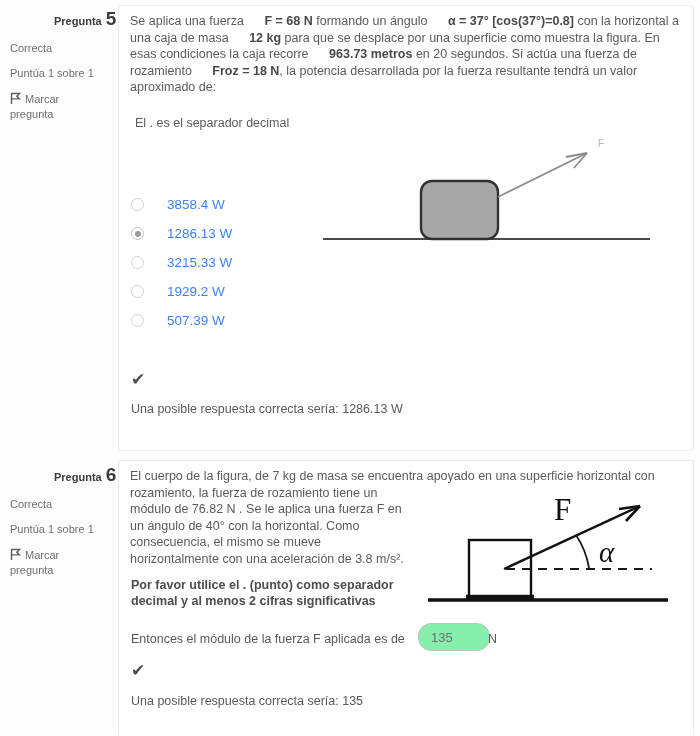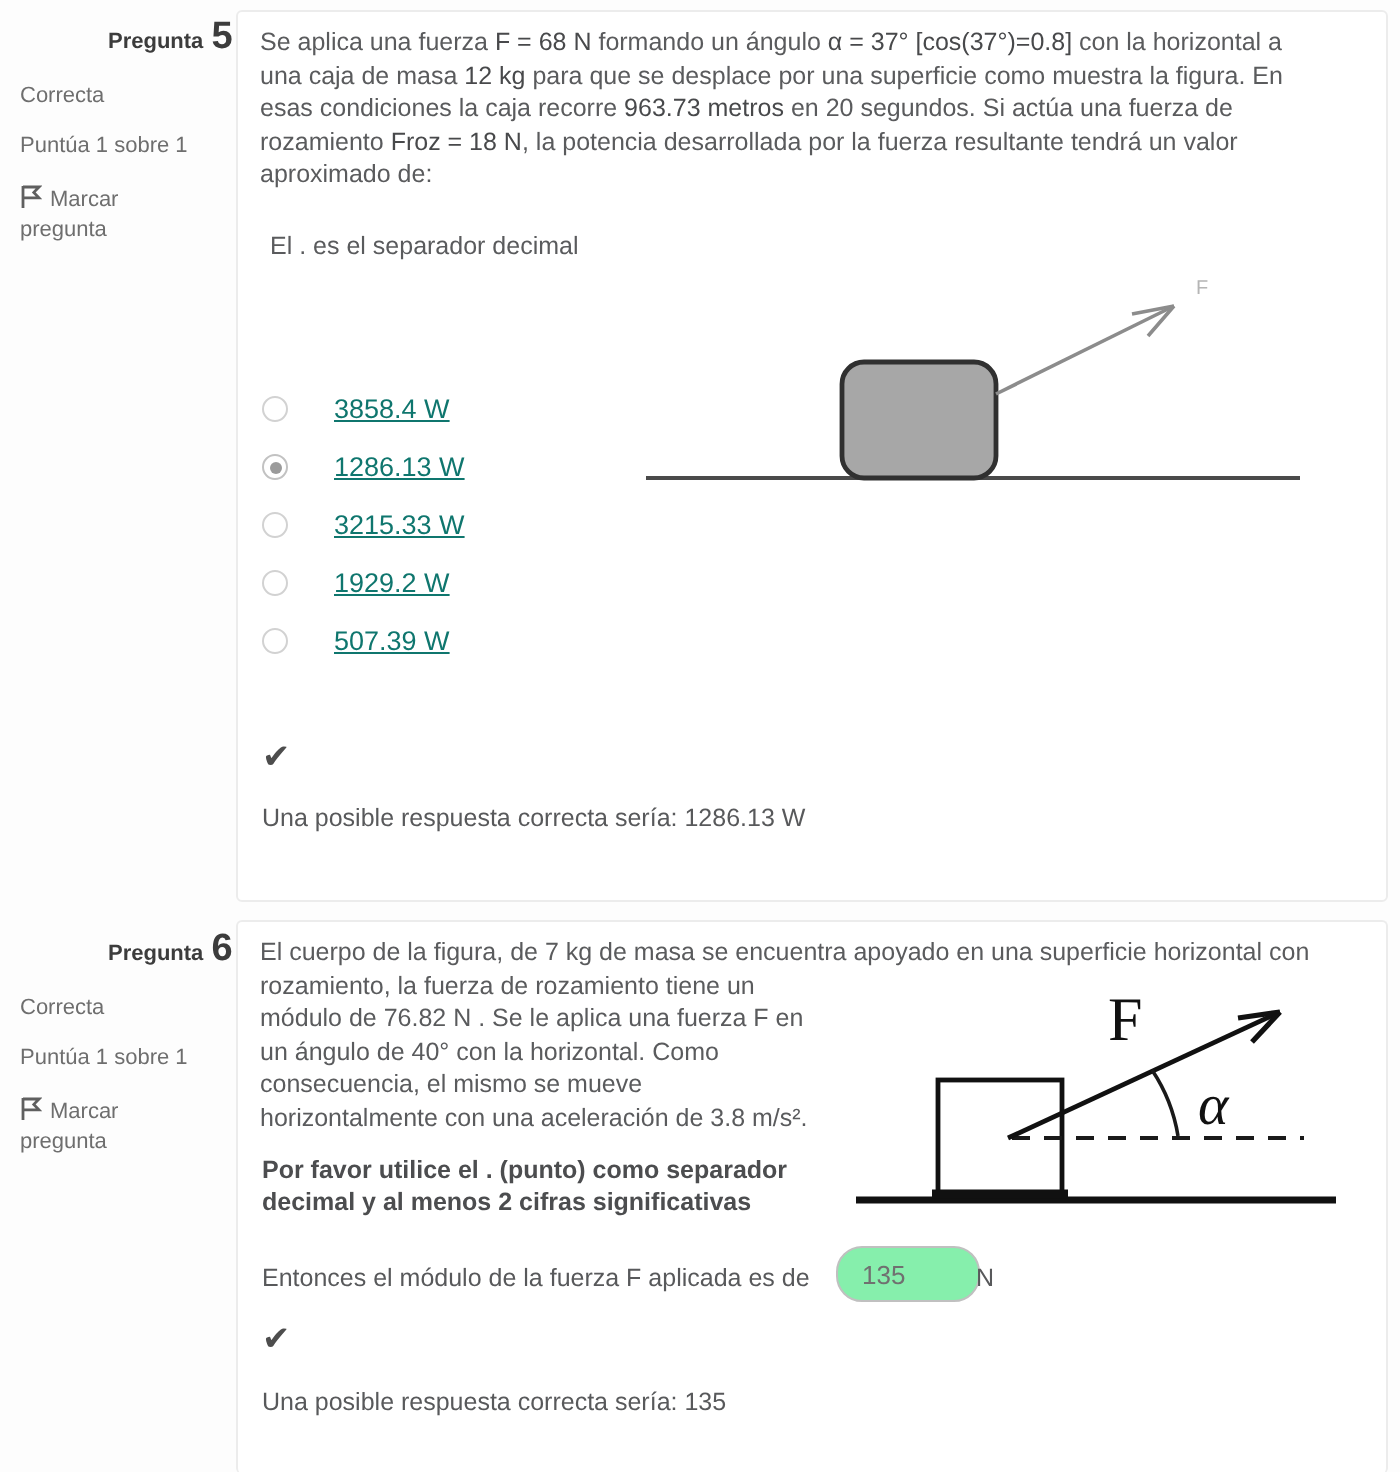--- a/index.html
+++ b/index.html
@@ -12,30 +12,30 @@
   .qlabel{font-size:11px;font-weight:bold;}
   .qnum{font-size:19px;font-weight:600;margin-left:4px;}
   .qmeta{font-size:11px;color:#6e6e6e;margin-top:11px;line-height:14px;}
   .qflag{font-size:11px;color:#6e6e6e;margin-top:12px;width:72px;line-height:15px;cursor:pointer;}
   .qflag svg{vertical-align:-2px;margin-right:4px;}
   
   .qcontent{position:absolute;left:118px;width:574px;background:#ffffff;
             border:1px solid #ececec;border-radius:3px;}
   .qtext{position:absolute;left:11px;top:7px;width:556px;font-size:12.5px;
          line-height:16.6px;white-space:pre-line;}
-  .qtext .b{font-weight:normal;color:#48494b;}
+  .qtext .b{font-weight:bold;color:#48494b;margin-left:17px;}
   .qnote{position:absolute;left:16px;top:110px;font-size:12.5px;}
   .options{position:absolute;left:12px;top:184px;}
   .opt{display:flex;align-items:center;height:29px;cursor:pointer;}
   .radio{width:11px;height:11px;border:1.5px solid #d2d2d2;border-radius:50%;
          margin-right:23px;position:relative;flex:0 0 auto;background:#fff;}
   .radio.sel{border-color:#c2c2c2;}
   .radio.sel::after{content:"";position:absolute;left:2.5px;top:2.5px;width:6px;height:6px;
          border-radius:50%;background:#9b9b9b;}
-  .optlabel{font-size:13.5px;color:#0f766e;text-decoration:underline;}
+  .optlabel{font-size:13.5px;color:#3b82f6;}
   .check{position:absolute;left:12px;font-size:17px;color:#4d4d4d;font-weight:bold;}
   .feedback{position:absolute;left:12px;font-size:12.5px;color:#58595b;}
   .watermark{position:absolute;left:244px;top:272px;font-size:27px;font-weight:bold;
          letter-spacing:1px;color:#8f8f8f;}
   .figsvg{position:absolute;}
   .instruction{position:absolute;left:12px;top:116px;font-size:12.5px;font-weight:bold;
          color:#4c4d4f;line-height:16.2px;white-space:pre-line;width:330px;}
   .answerline{position:absolute;left:12px;top:171px;font-size:12.5px;color:#58595b;}
   .answerinput{position:absolute;left:299px;top:162px;width:58px;height:26px;
          border:1.5px solid #c0c0c0;border-radius:13px;font-family:"Liberation Sans",sans-serif;

